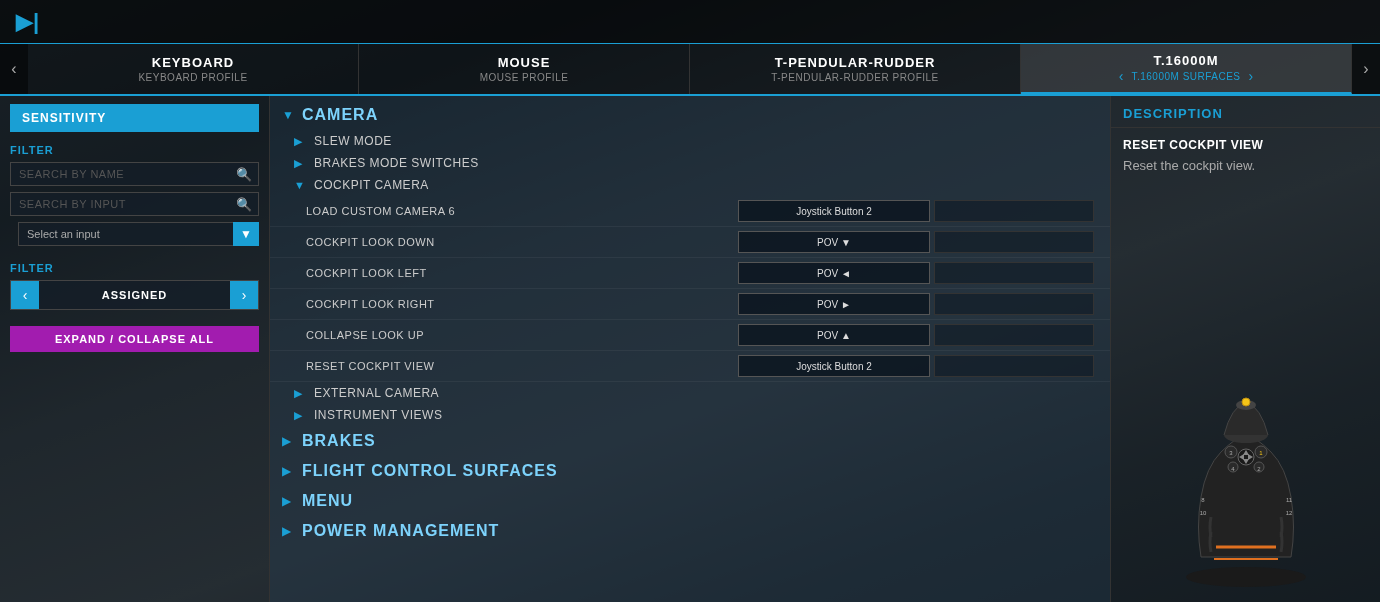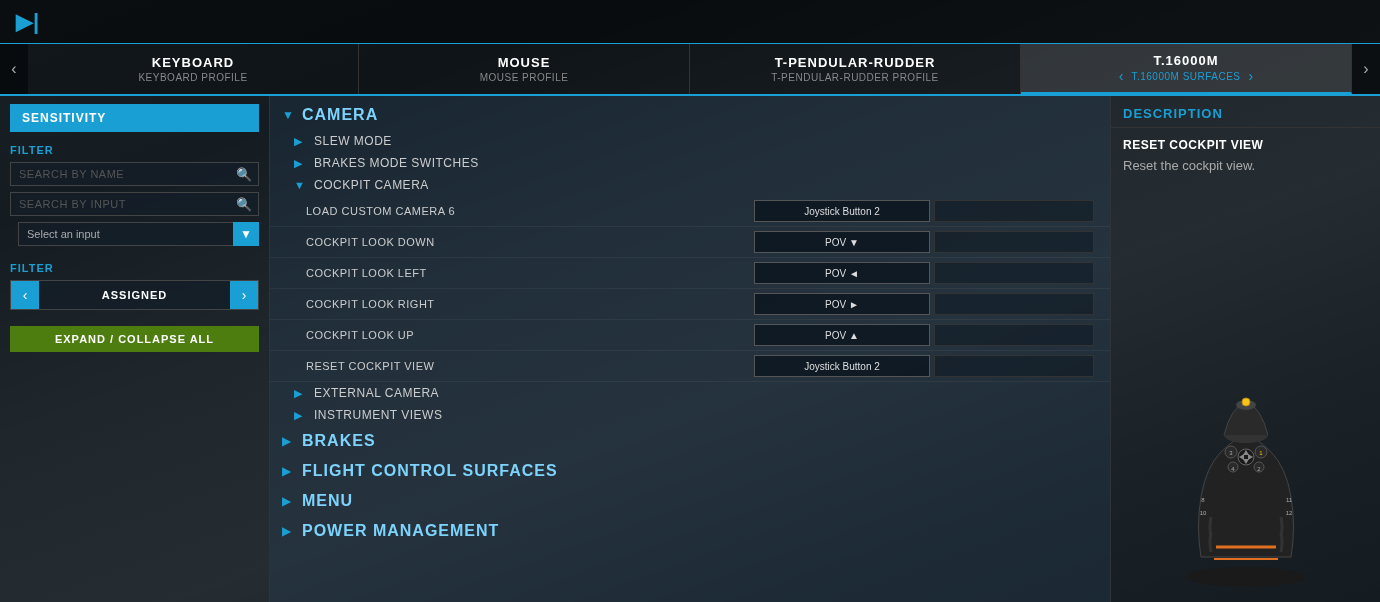--- a/index.html
+++ b/index.html
@@ -228,21 +228,21 @@
     .filter-label {
       flex: 1;
       text-align: center;
       color: white;
       font-size: 11px;
       font-weight: bold;
       letter-spacing: 1px;
     }
     .expand-btn {
       margin: 8px 10px;
-      background: #4d7c0f;
+      background: #a21caf;
       color: white;
       border: none;
       padding: 7px 12px;
       font-size: 11px;
       font-weight: bold;
       letter-spacing: 1px;
       cursor: pointer;
       width: calc(100% - 20px);
       text-align: center;
     }
@@ -296,21 +296,21 @@
       padding: 4px 12px 4px 36px;
       border-bottom: 1px solid rgba(255,255,255,0.05);
     }
     .command-name {
       flex: 1;
       color: #ccc;
       font-size: 11px;
       letter-spacing: 0.5px;
     }
     .binding-box {
-      width: 176px;
+      width: 192px;
       background: rgba(10,20,30,0.8);
       border: 1px solid #555;
       color: #ddd;
       font-size: 10px;
       padding: 3px 8px;
       text-align: center;
       margin-right: 4px;
       min-height: 22px;
       display: flex;
       align-items: center;
@@ -483,21 +483,21 @@
         <div class="binding-box-empty"></div>
       </div>
 
       <div class="command-row">
         <div class="command-name">COCKPIT LOOK RIGHT</div>
         <div class="binding-box">POV ►</div>
         <div class="binding-box-empty"></div>
       </div>
 
       <div class="command-row">
-        <div class="command-name">COCKPIT LOOK UP</div>
+        <div class="command-name">COLLAPSE LOOK UP</div>
         <div class="binding-box">POV ▲</div>
         <div class="binding-box-empty"></div>
       </div>
 
       <div class="command-row">
         <div class="command-name">RESET COCKPIT VIEW</div>
         <div class="binding-box">Joystick Button 2</div>
         <div class="binding-box-empty"></div>
       </div>
 

